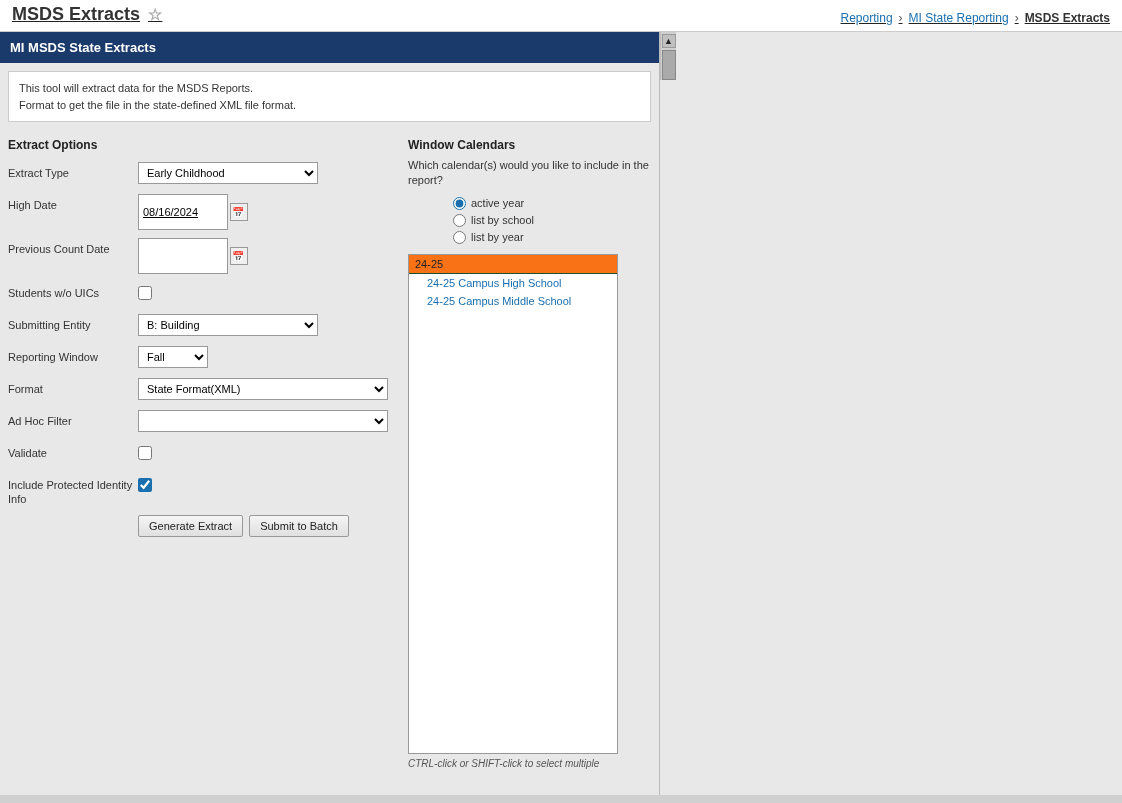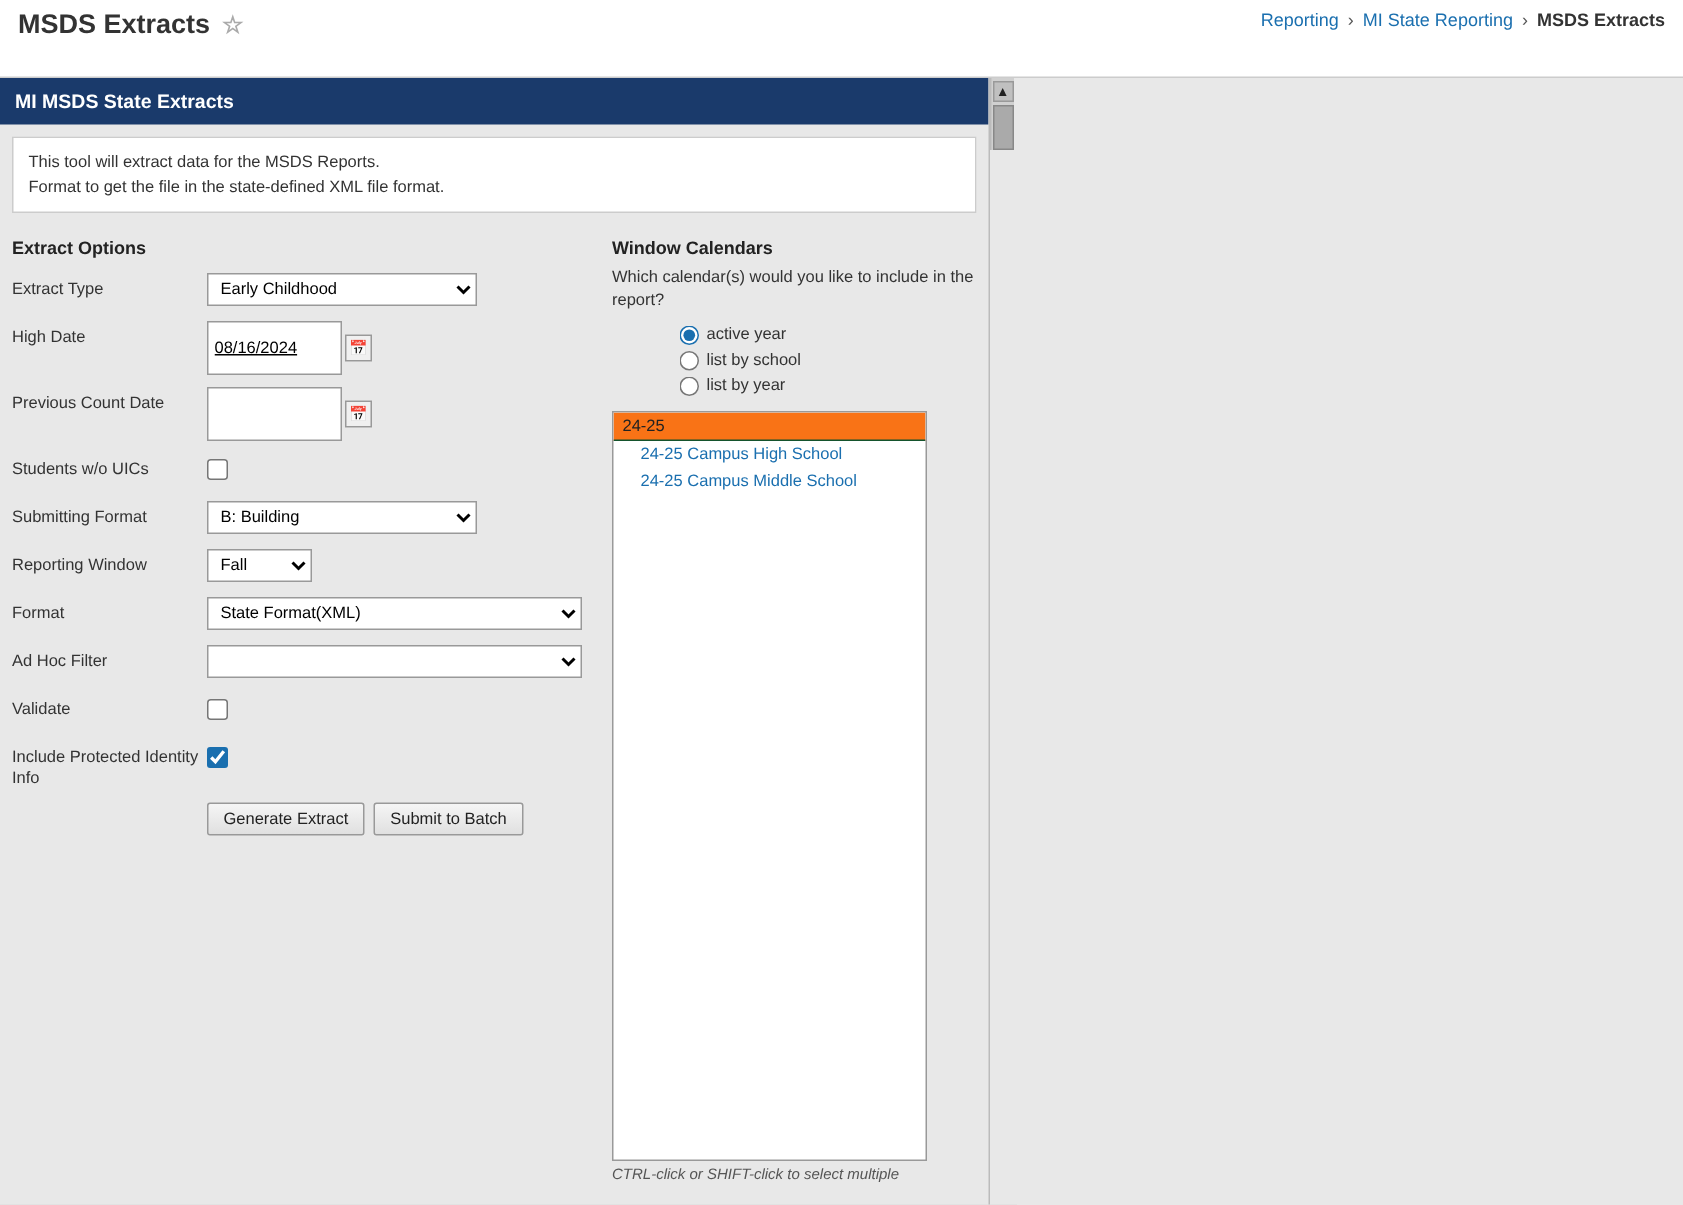--- a/index.html
+++ b/index.html
@@ -12,23 +12,24 @@
       width: 1122px;
       overflow: hidden;
     }
 
     
     .top-bar {
       background: #fff;
       border-bottom: 1px solid #ccc;
       padding: 6px 12px;
       display: flex;
-      align-items: flex-start;
+      align-items: flex-end;
       justify-content: space-between;
-      height: 52px;
+      height: 32px;
+      text-decoration: underline;
     }
     .top-bar-title {
       font-size: 18px;
       font-weight: bold;
       color: #333;
       display: flex;
       align-items: center;
       gap: 8px;
     }
     .star-icon {
@@ -369,21 +370,21 @@
         </div>
 
         <div class="form-row">
           <div class="form-label">Students w/o UICs</div>
           <div class="form-control">
             <input type="checkbox" style="">
           </div>
         </div>
 
         <div class="form-row">
-          <div class="form-label">Submitting Format</div>
+          <div class="form-label">Submitting Entity</div>
           <div class="form-control">
             <select class="wide-select">
               <option>B: Building</option>
               <option>D: District</option>
             </select>
           </div>
         </div>
 
         <div class="form-row">
           <div class="form-label">Reporting Window</div>

